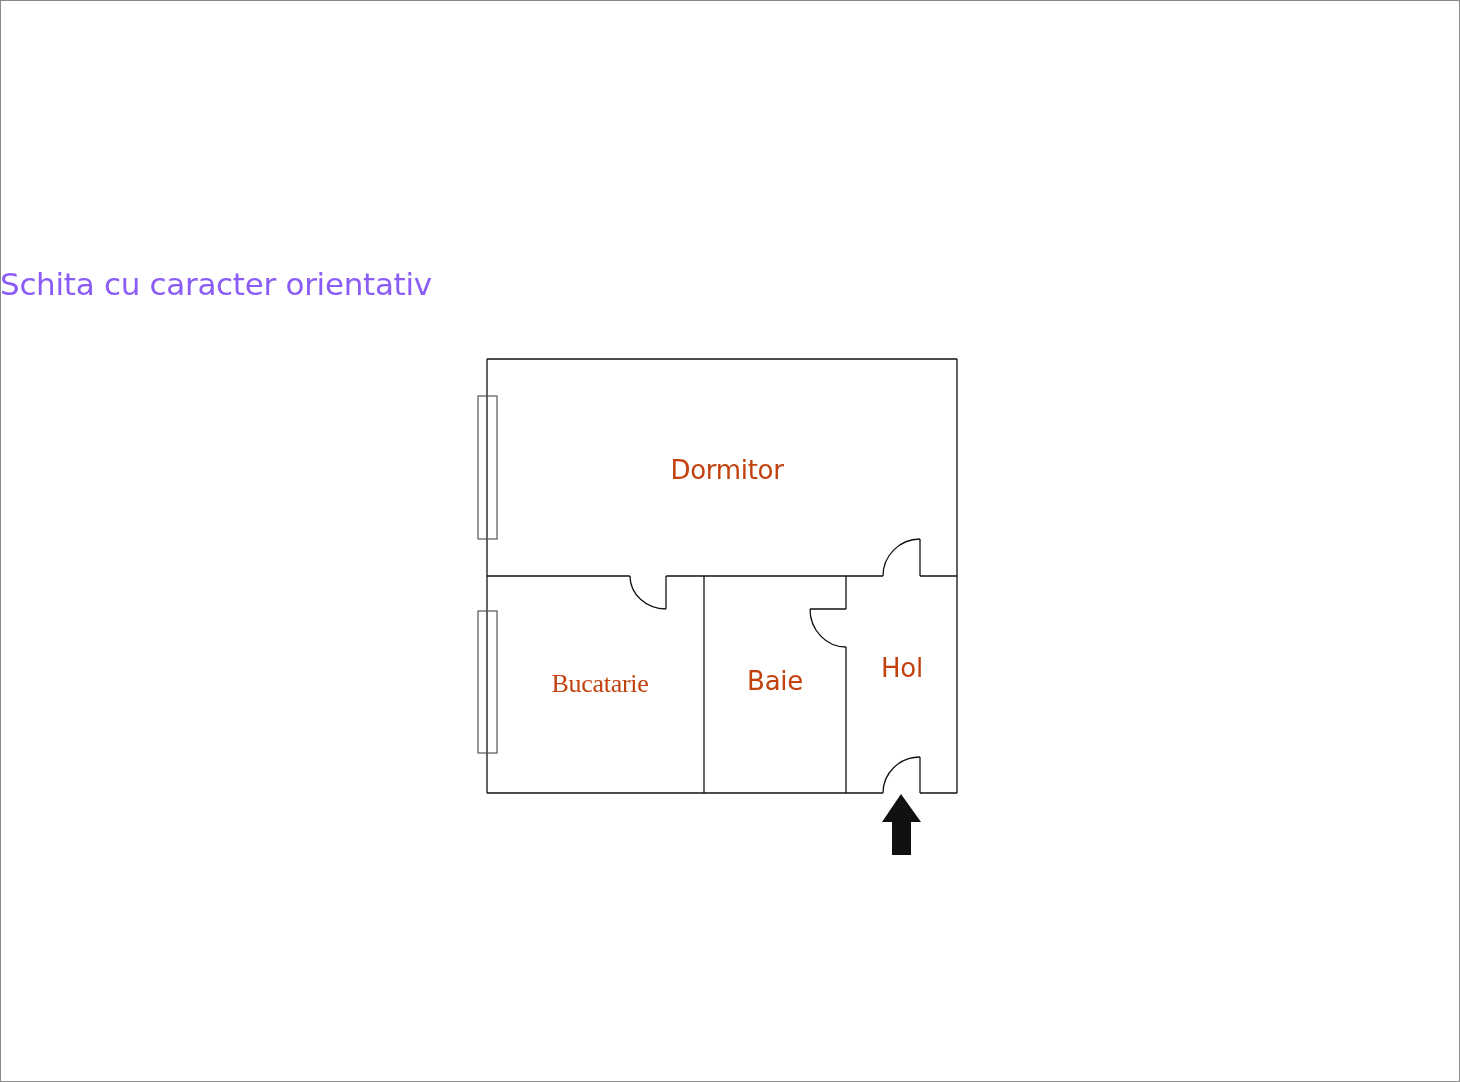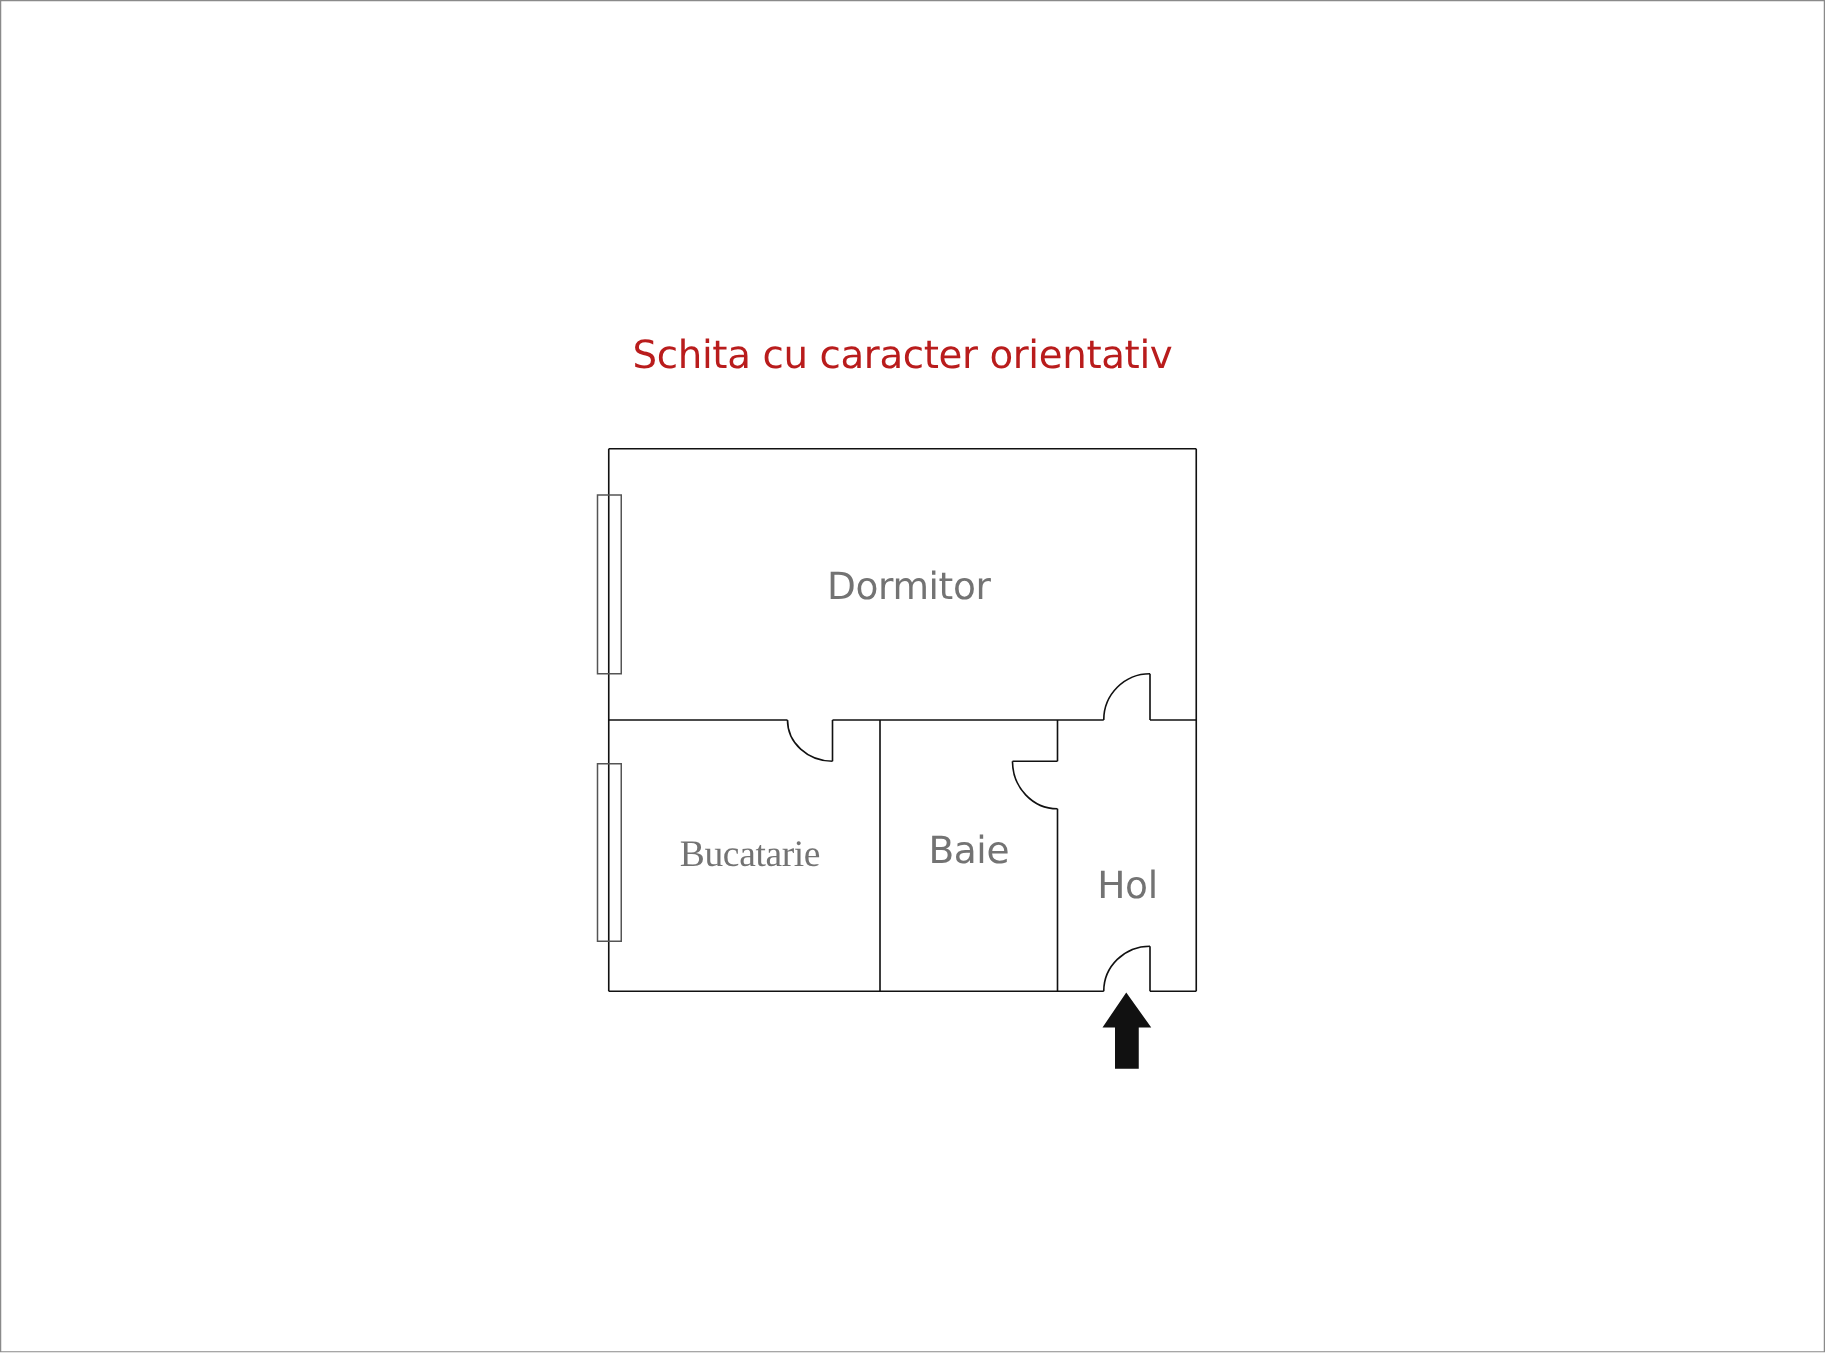--- a/index.html
+++ b/index.html
@@ -1,20 +1,20 @@
 <!DOCTYPE html>
 <html><head>
 <meta charset="utf-8">
 <style>
   html, body { margin: 0; padding: 0; background: #ffffff; }
   body { width: 1460px; height: 1082px; position: relative; overflow: hidden; font-family: "DejaVu Sans", sans-serif; }
   .frame { position: absolute; left: 0; top: 0; width: 1458px; height: 1080px; border: 1px solid #8a8a8a; }
-  .title { position: absolute; left: 0; width: 1444px; top: 266px; text-align: center; font-size: 31px; color: #b91c1c; letter-spacing: -0.3px; }
+  .title { position: absolute; left: 0; width: 1444px; top: 266px; text-align: left; font-size: 31px; color: #8b5cf6; letter-spacing: -0.3px; }
   svg.plan { position: absolute; left: 0; top: 0; }
-  .label { position: absolute; font-size: 30px; color: #737373; transform: translate(-50%, -50%); white-space: nowrap; letter-spacing: -0.3px; }
+  .label { position: absolute; font-size: 26px; color: #c2410c; transform: translate(-50%, -50%); white-space: nowrap; letter-spacing: -0.3px; }
 </style>
 </head>
 <body>
 
 <div class="frame"></div>
 
 <div class="title">Schita cu caracter orientativ</div>
 
 <svg class="plan" width="1460" height="1082" viewBox="0 0 1460 1082">
   <g fill="none" stroke="#111" stroke-width="1.3">
@@ -52,13 +52,13 @@
     <rect x="478" y="396" width="19" height="143"></rect>
     <rect x="478" y="611" width="19" height="142"></rect>
   </g>
 
   <path d="M901 794 L921 822 L911 822 L911 855 L892 855 L892 822 L882 822 Z" fill="#111"></path>
 </svg>
 
 <div class="label" style="left:727px; top:470px;">Dormitor</div>
 <div class="label" style="left:600px; top:684px;font-family:Liberation Serif, serif;">Bucatarie</div>
 <div class="label" style="left:775px; top:681px;">Baie</div>
-<div class="label" style="left:902px; top:709px;">Hol</div>
+<div class="label" style="left:902px; top:668px;">Hol</div>
 
 </body></html>

